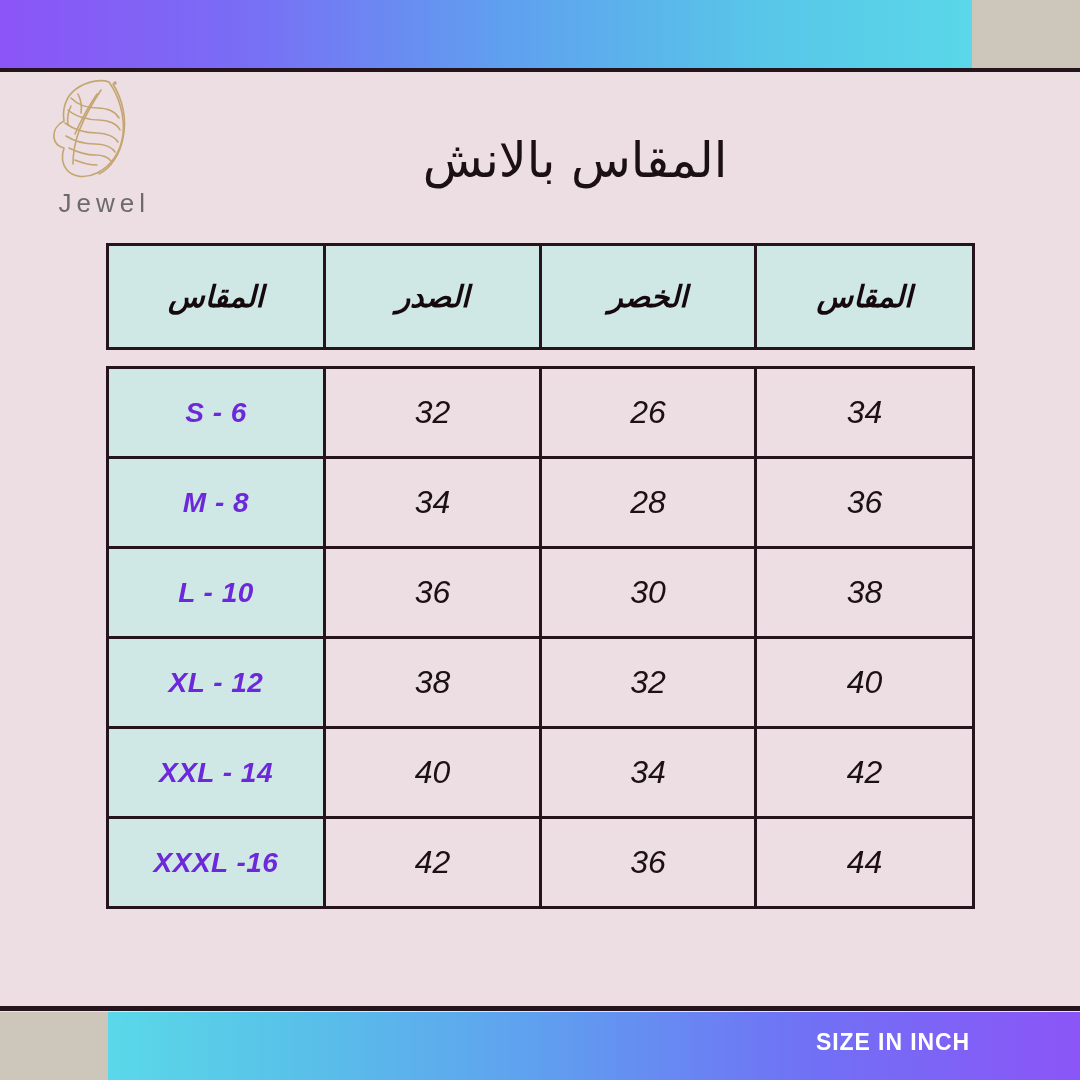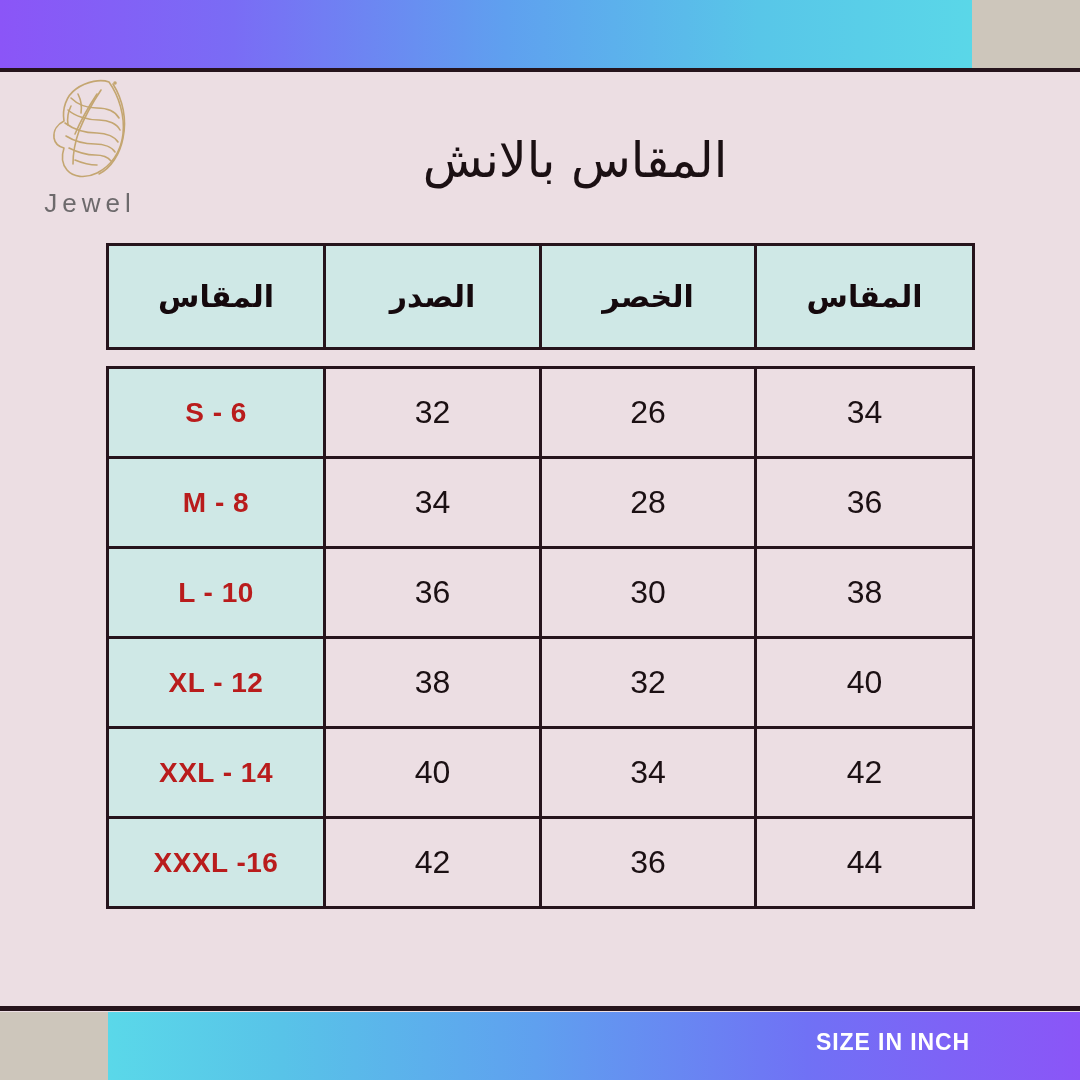--- a/index.html
+++ b/index.html
@@ -60,21 +60,21 @@
     font-weight: bold;
     letter-spacing: 0.9px;
     white-space: nowrap;
   }
 
   
   .logo {
     position: absolute;
     left: 30px; top: 76px;
     width: 120px; height: 142px;
-    text-align: center;
+    text-align: right;
   }
   .logo-mark { width: 110px; height: 104px; display: block; margin: 0 auto; }
   .logo-word {
     margin-top: 8px;
     font-size: 26px;
     color: #6d6a6c;
     letter-spacing: 5px;
     font-family: "Liberation Sans", "DejaVu Sans", sans-serif;
   }
 
@@ -89,20 +89,21 @@
     color: #1b1013;
     font-family: "DejaVu Sans", "Liberation Sans", sans-serif;
     white-space: nowrap;
   }
 
   
   .tbl {
     position: absolute;
     border-collapse: collapse;
     table-layout: fixed;
+    font-style: italic;
   }
   .tbl td, .tbl th {
     border: 3px solid #26141c;
     text-align: center;
     vertical-align: middle;
     padding: 0;
   }
 
   
   #head-table {
@@ -122,21 +123,21 @@
   
   #body-table {
     left: 106px; top: 366px;
     width: 866px;
   }
   #body-table td { height: 90px; }
   .c-size {
     background: #cfe8e6;
     font-size: 28px;
     font-weight: bold;
-    color: #b91c1c;
+    color: #6d28d9;
     letter-spacing: 0.5px;
   }
   .c-val {
     background: #ecdee3;
     font-size: 32px;
     font-weight: normal;
     color: #1b1013;
   }
   
   col.w1 { width: 217px; }

